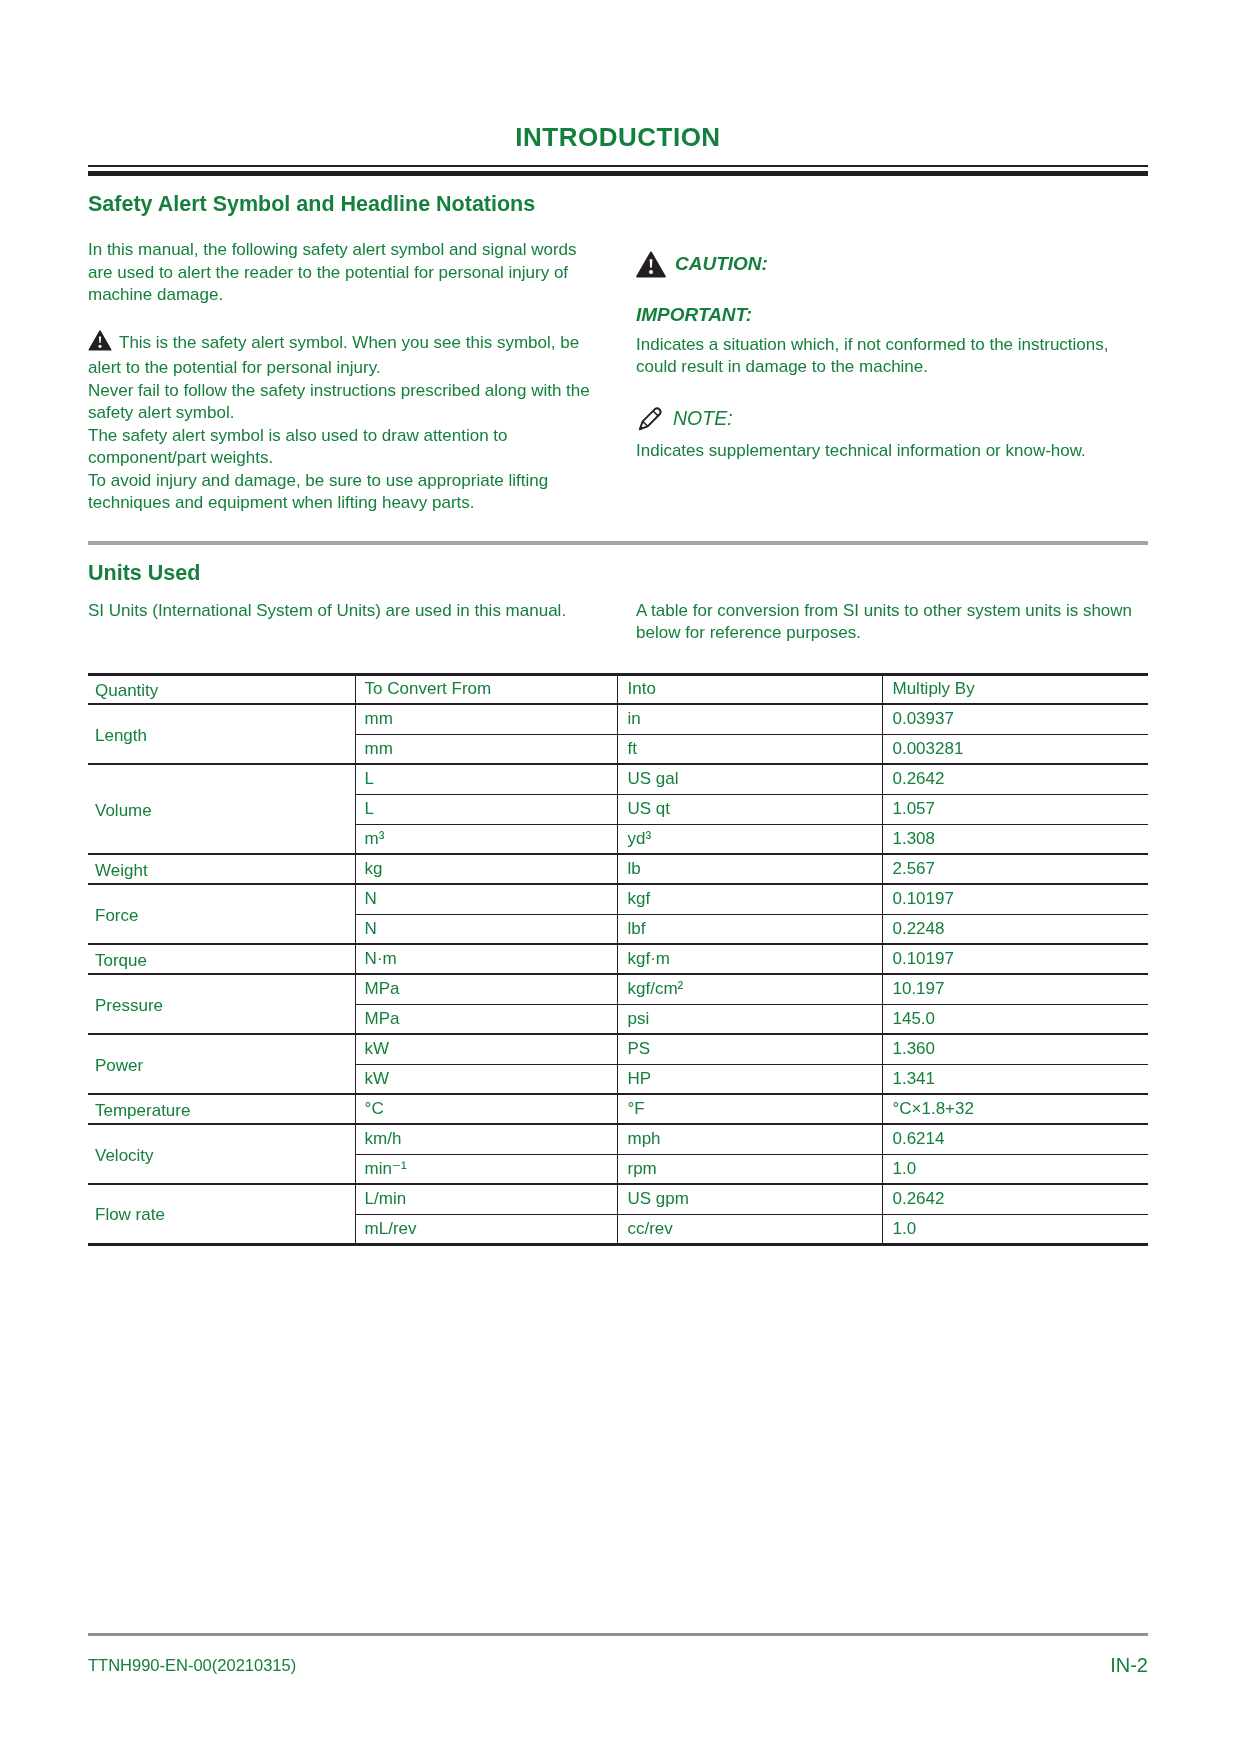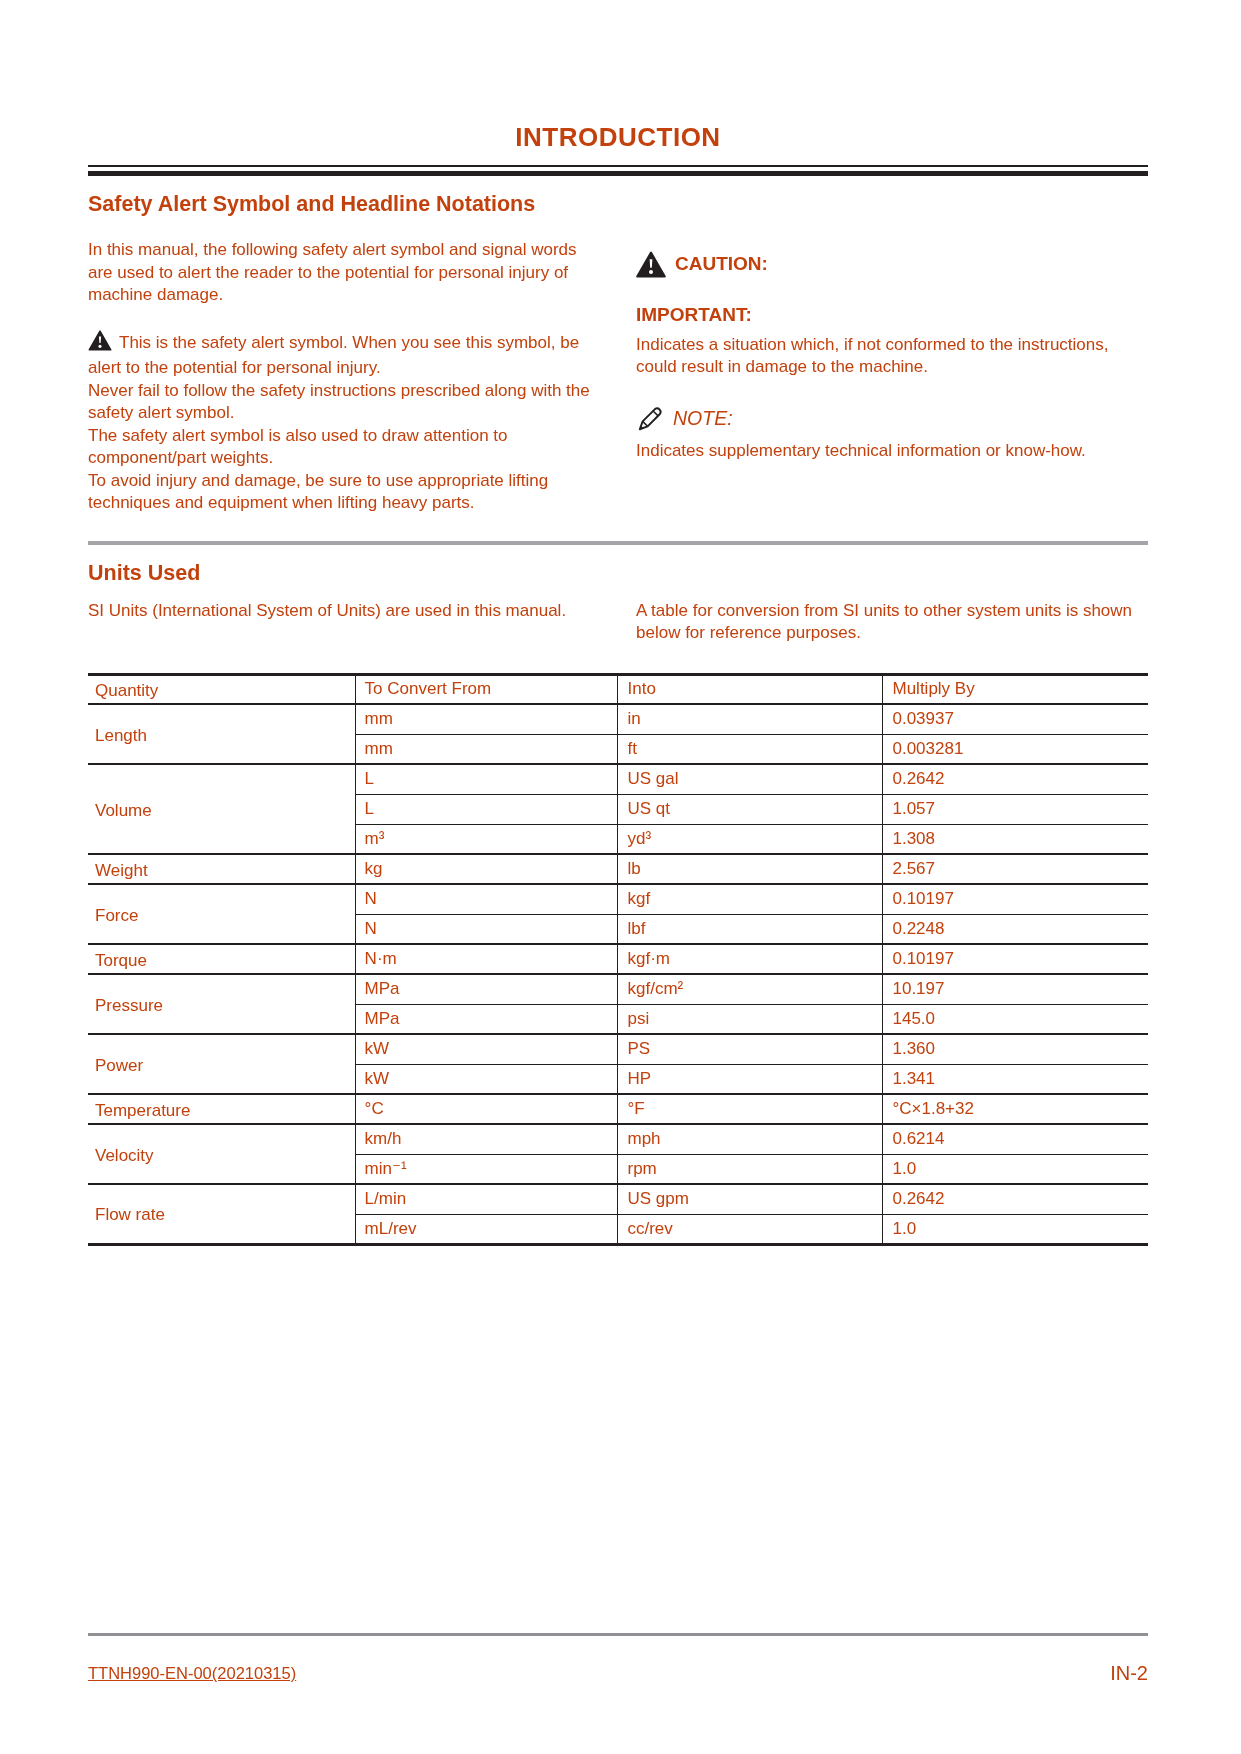--- a/index.html
+++ b/index.html
@@ -2,21 +2,21 @@
 <html><head>
 <meta charset="utf-8">
 <style>
   * { box-sizing: border-box; margin: 0; padding: 0; }
   body { background: #ffffff; font-family: "Liberation Sans", "DejaVu Sans", sans-serif; }
   .page {
     position: relative;
     width: 1241px;
     height: 1754px;
     background: #ffffff;
-    color: #c2410c;
+    color: #15803d;
     overflow: hidden;
   }
   .content {
     position: absolute;
     left: 88px;
     right: 93px;
     top: 122px;
   }
   .page-title {
     text-align: center;
@@ -42,20 +42,21 @@
   .para { margin-top: 10px; }
   .alert-para { margin-top: 23px; }
   .inline-alert-icon { display: inline-block; vertical-align: -3px; margin-right: 7px; }
   .notice-heading {
     display: flex;
     align-items: center;
     gap: 9px;
     font-size: 19px;
     font-weight: bold;
     margin-top: 26px;
+    font-style: italic;
   }
   .notice-heading.first { margin-top: 22px; }
   .notice-heading.italic-label { font-style: italic; font-weight: normal; font-size: 19.5px; }
   .notice-body { font-size: 17px; line-height: 22.5px; margin-top: 7px; }
   .gray-divider { height: 4px; background: #a3a5a8; margin-top: 26px; }
   .units-cols { margin-top: 14px; }
 
   table.conversion {
     width: 100%;
     margin-top: 28px;
@@ -83,22 +84,21 @@
 
   .footer {
     position: absolute;
     left: 88px;
     right: 93px;
     top: 1633px;
   }
   .footer-rule { height: 3px; background: #8f9194; }
   .footer-row {
     position: relative;
-    margin-top: 28px;
-    text-decoration: underline;
+    margin-top: 20px;
   }
   .doc-code { font-size: 16.5px; }
   .page-number {
     position: absolute;
     top: -2px;
     left: 0; right: 0;
     text-align: right;
     font-size: 20px;
   }
   svg { display: block; }

